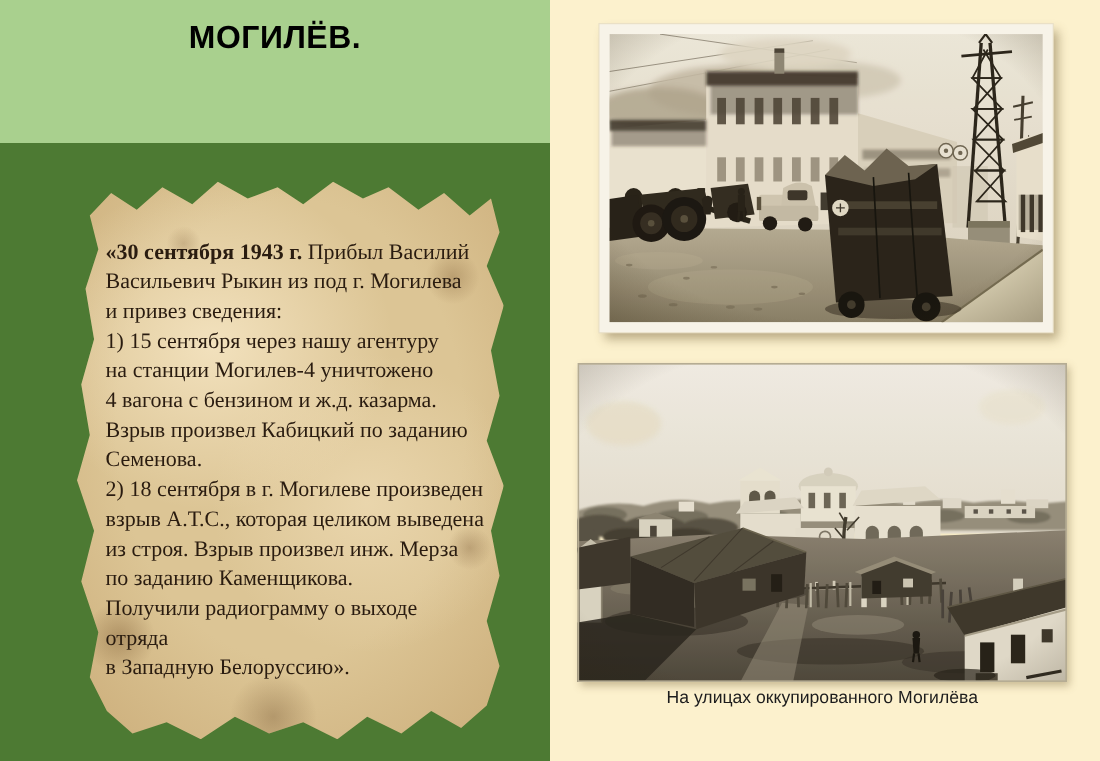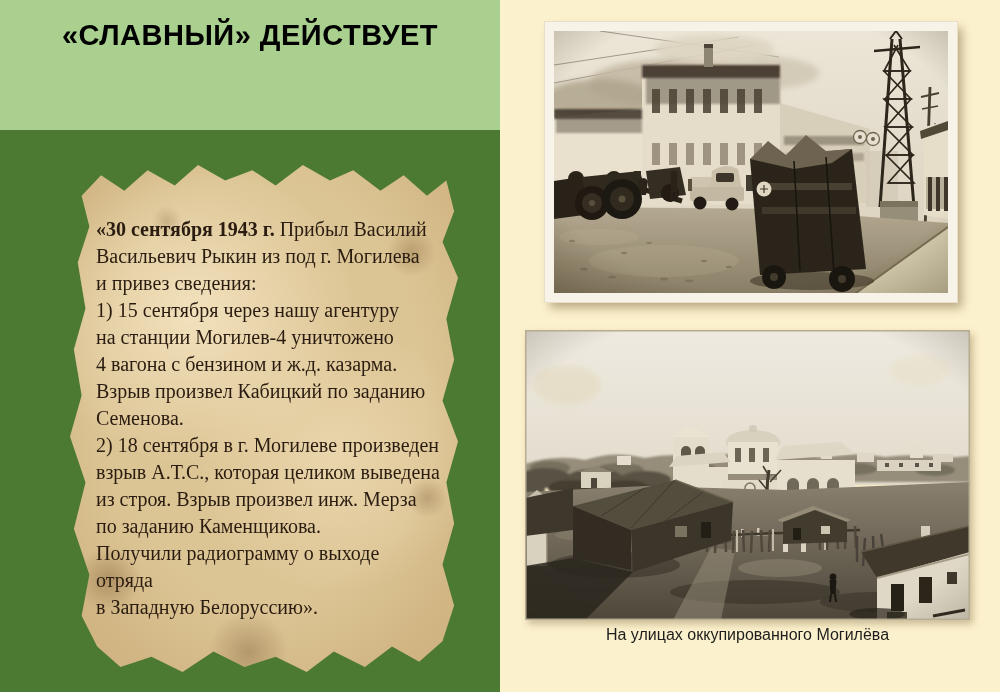--- a/index.html
+++ b/index.html
@@ -46,21 +46,21 @@
            font-size:16px;color:#1d1d1d;}
   svg{display:block;}
 </style>
 </head>
 <body>
 
 <div class="slide">
 
   <div class="left-panel">
     <div class="header-band">
-      <div class="title-line">«СЛАВНЫЙ» ДЕЙСТВУЕТ</div>
+      <div class="title-line">МОГИЛЁВ.</div>
     </div>
 
     <div class="parchment">
       <div class="note-text">
         <span class="note-bold">«30 сентября 1943 г.</span><span> Прибыл Василий</span>
         <div class="note-lines">Васильевич Рыкин из под г. Могилева
 и привез сведения:
 1) 15 сентября через нашу агентуру
 на станции Могилев-4 уничтожено
 4 вагона с бензином и ж.д. казарма.

